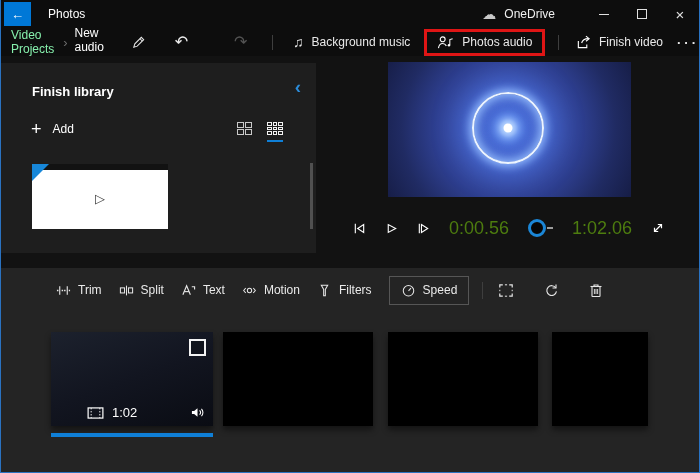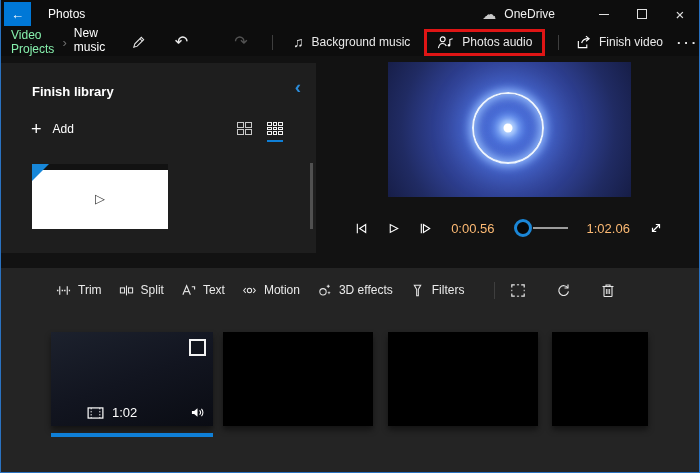--- a/index.html
+++ b/index.html
@@ -64,21 +64,21 @@
       radial-gradient(circle at 49.5% 49%, #4c67ca 0%, #3e55b2 28%, #2e3f90 52%, #202b63 76%, #161d46 100%);}
   .ring{position:absolute;left:49.5%;top:49%;width:68px;height:68px;transform:translate(-50%,-50%);border-radius:50%;
     border:2px solid #ecf5ff;
     box-shadow:0 0 9px 3px rgba(150,190,255,.9),0 0 28px 12px rgba(80,130,255,.45),
       inset 0 0 10px 3px rgba(160,200,255,.85), inset 0 0 26px 9px rgba(70,120,250,.5);}
   .core{position:absolute;left:49.5%;top:49%;width:9px;height:9px;transform:translate(-50%,-50%);border-radius:50%;background:#ffffff;
     box-shadow:0 0 8px 4px rgba(200,225,255,.95),0 0 16px 9px rgba(110,160,255,.7);}
 
   
   .controls{position:absolute;top:156px;left:352px;width:312px;height:32px;display:flex;align-items:center;justify-content:center;gap:19px;color:#fff;}
-  .time{font-size:13px;color:#fdba74;}
+  .time{font-size:18px;color:#4d7c0f;}
   .slider{display:flex;align-items:center;width:54px;}
   .thumb{width:12px;height:12px;border:3px solid #1b86d6;border-radius:50%;background:#070707;}
   .track{height:2px;background:#9c9c9c;flex:1;margin-left:1px;}
 
   
   .bottom{position:absolute;top:268px;left:0;right:0;bottom:0;background:#242424;}
   .edit-toolbar{position:absolute;top:6px;left:55px;height:32px;display:flex;align-items:center;color:#eaeaea;font-size:12px;}
   .et-item{display:flex;align-items:center;gap:7px;margin-right:17px;}
   .speed-box{border:1px solid #565656;padding:6px 11px;display:flex;align-items:center;gap:7px;margin-right:0;}
   .et-div{width:1px;height:17px;background:#3e3e3e;margin:0 15px 0 13px;}
@@ -117,21 +117,21 @@
       <span class="max-glyph"></span>
     </div>
     <div class="winbtn">
       <span>×</span>
     </div>
   </div>
 
   <div class="toolbar">
     <span class="crumb-parent">Video Projects</span>
     <span class="crumb-chev">›</span>
-    <span class="crumb-current">New music</span>
+    <span class="crumb-current">New audio</span>
 
     <span class="tb-ic pencil">
       <svg class="ic" width="15" height="15" viewBox="0 0 16 16" fill="none" stroke="#e8e8e8" stroke-width="1.1">
         <path d="M3 13l1.1-3.6 6.9-6.9 2.5 2.5-6.9 6.9L3 13z"></path>
           <path d="M9.6 4l2.4 2.4"></path>
       </svg>
     </span>
     <span class="tb-ic undo">
         <span>↶</span>
       </span>
@@ -282,31 +282,30 @@
       <span class="et-item">
         <svg class="ic" width="15" height="15" viewBox="0 0 16 16" fill="none" stroke="#e6e6e6" stroke-width="1.1">
           <circle cx="8" cy="8" r="2.3"></circle>
             <path d="M4 5.3L1.8 8 4 10.7"></path>
             <path d="M12 5.3L14.2 8 12 10.7"></path>
         </svg>
         <span>Motion</span>
       </span>
       <span class="et-item">
         <svg class="ic" width="15" height="15" viewBox="0 0 16 16" fill="none" stroke="#e6e6e6" stroke-width="1.1">
-          <circle cx="6.4" cy="9.4" r="3.4"></circle>
-          <path d="M12 1.8v3.2M10.4 3.4h3.2"></path>
-          <path d="M12.8 8.6l.5 1.3 1.3.5-1.3.5-.5 1.3-.5-1.3-1.3-.5 1.3-.5z" fill="#e6e6e6" stroke="none"></path>
-        </svg>
-        <span>3D effects</span>
-      </span>
-      <span class="et-item">
+          <path d="M4.6 2.5h6.8l-2.5 4.4v6.6H7.1V6.9z"></path>
+        </svg>
+        <span>Filters</span>
+      </span>
+      <span class="et-item speed-box">
         <svg class="ic" width="15" height="15" viewBox="0 0 16 16" fill="none" stroke="#e6e6e6" stroke-width="1.1">
-          <path d="M4.6 2.5h6.8l-2.5 4.4v6.6H7.1V6.9z"></path>
-        </svg>
-        <span>Filters</span>
+          <circle cx="8" cy="8.3" r="5.6"></circle>
+            <path d="M8 8.3l2.6-2.8"></path>
+        </svg>
+        <span>Speed</span>
       </span>
 
       <span class="et-div"></span>
 
       <span class="icon-btn">
         <svg class="ic" width="16" height="15" viewBox="0 0 16 15" fill="none" stroke="#e6e6e6" stroke-width="1.2">
           <path d="M1.8 4.6V1.8h3M11.2 1.8h3v2.8M14.2 10.4v2.8h-3M4.8 13.2h-3v-2.8"></path>
           <path d="M1.8 6.8v1.4M14.2 6.8v1.4M6.9 1.8h2.2M6.9 13.2h2.2" stroke-width="1"></path>
         </svg>
       </span>

